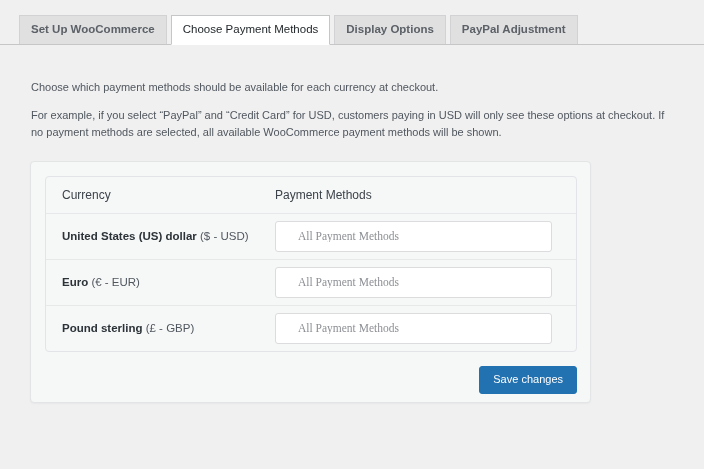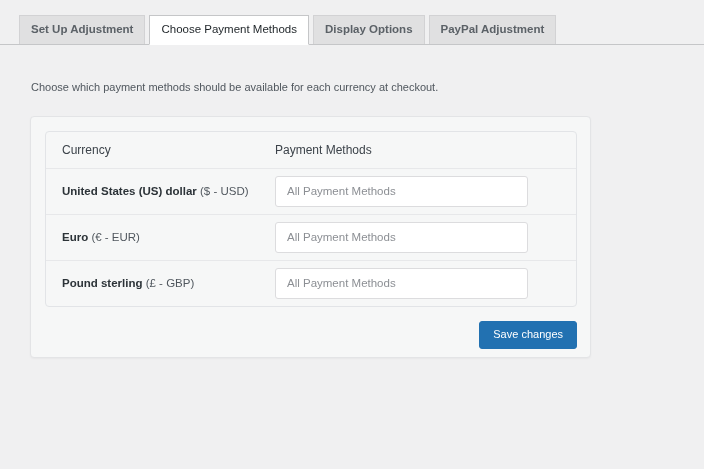--- a/index.html
+++ b/index.html
@@ -95,27 +95,27 @@
     border-top: 1px solid #e7e8ea;
     padding: 7px 16px;
     vertical-align: middle;
     font-size: 11.5px;
     color: #50575e;
   }
   .currency-table td.cell-payment { padding-left: 0; }
   .currency-bold { font-weight: 700; color: #2c3338; }
 
   .payment-input {
-    width: 253px;
+    width: 277px;
     height: 31px;
     border: 1px solid #dcdcde;
     border-radius: 3px;
     background: #fff;
-    padding: 0 11px;
-    font-family: Liberation Sans, sans-serif;
+    padding: 0 22px;
+    font-family: Liberation Serif, serif;
     font-size: 11.5px;
     color: #2c3338;
     outline: none;
   }
   .payment-input::placeholder { color: #8c8f94; opacity: 1; }
 
   .card-footer { text-align: right; margin-top: 14px; }
   .save-button {
     background: var(--accent);
     border: 1px solid var(--accent);
@@ -124,25 +124,26 @@
     font-size: 11px;
     padding: 6px 13px;
     border-radius: 3px;
     cursor: pointer;
     line-height: 1.25;
   }
 </style>
 </head>
 <body>
 
-<nav class="tab-bar"><span class="tab">Set Up Adjustment</span><span class="tab active">Choose Payment Methods</span><span class="tab">Display Options</span><span class="tab">PayPal Adjustment</span></nav>
+<nav class="tab-bar"><span class="tab">Set Up WooCommerce</span><span class="tab active">Choose Payment Methods</span><span class="tab">Display Options</span><span class="tab">PayPal Adjustment</span></nav>
 
 <div class="content">
   <div class="intro">
     <p class="p1">Choose which payment methods should be available for each currency at checkout.</p>
+    <p class="p2">For example, if you select “PayPal” and “Credit Card” for USD, customers paying in USD will only see these options at checkout. If no payment methods are selected, all available WooCommerce payment methods will be shown.</p>
   </div>
 
   <div class="card">
     <table class="currency-table">
       <colgroup>
           <col class="c1">
           <col class="c2">
         </colgroup>
       <thead>
         <tr>

